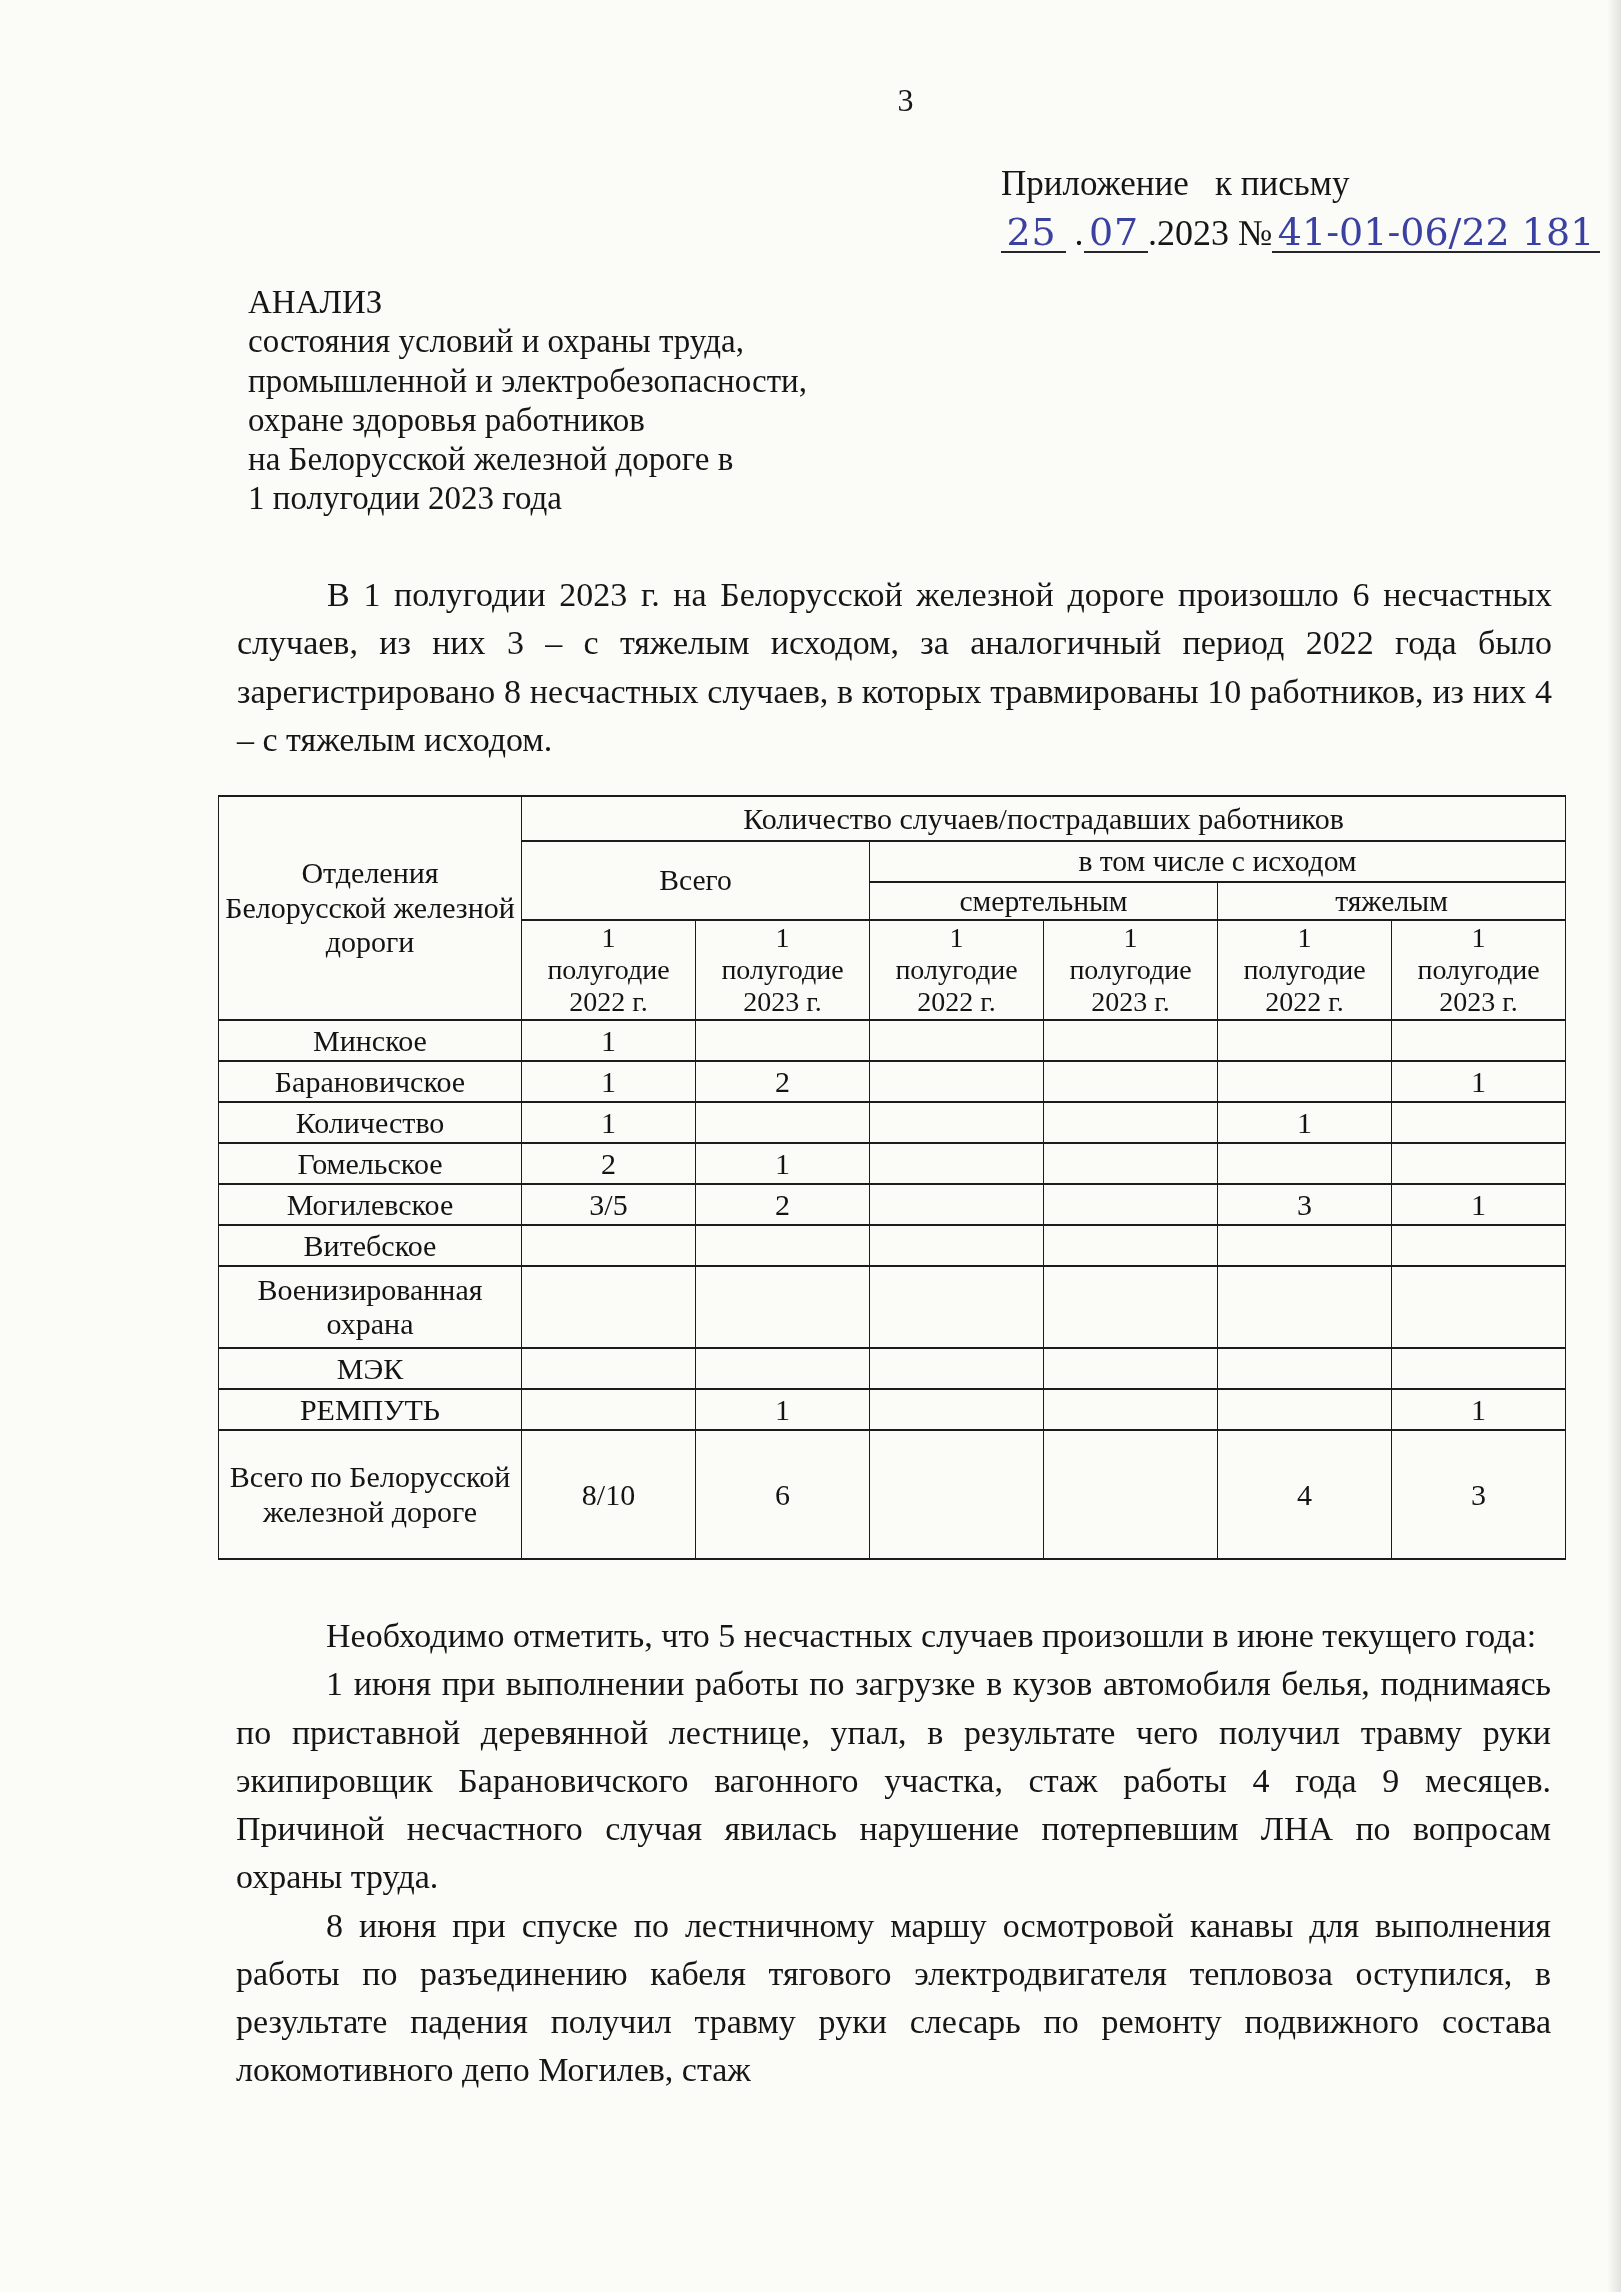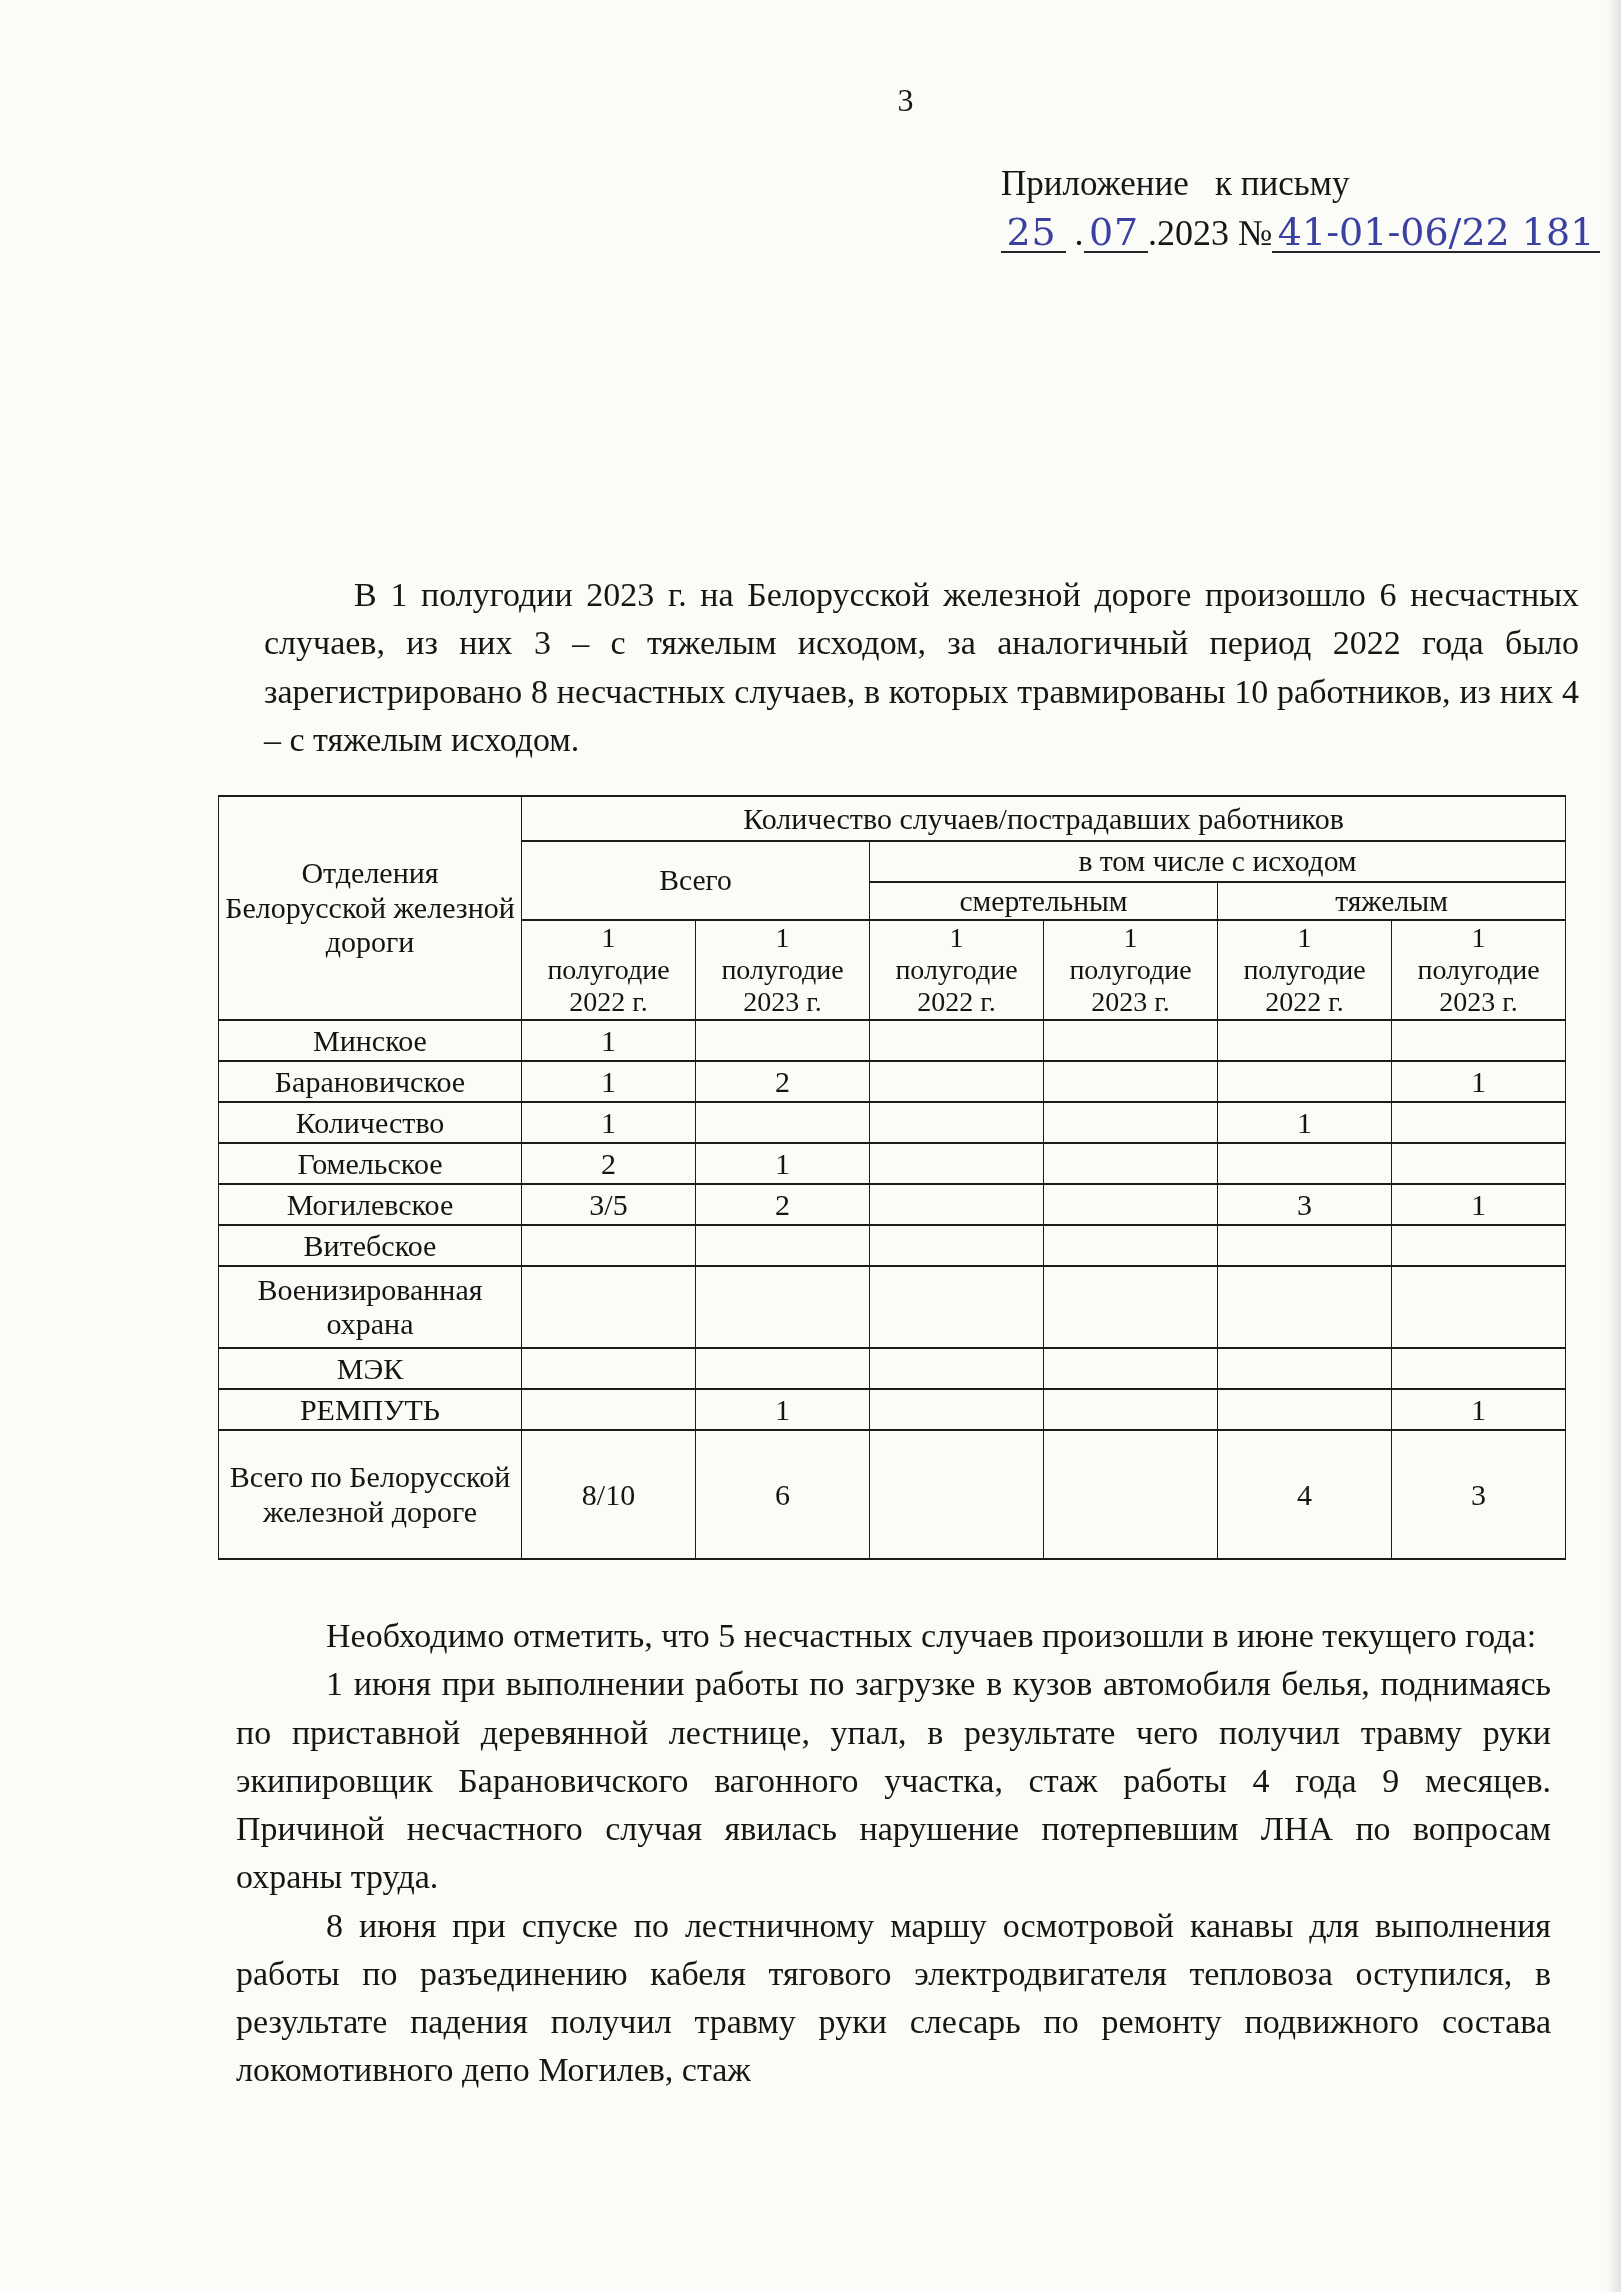--- a/index.html
+++ b/index.html
@@ -42,21 +42,21 @@
   .title {
     position:absolute; top:283px; left:248px;
     font-size:33px; line-height:1.19;
   }
   .body-par {
     font-size:34px; line-height:1.42;
     text-align:justify; text-indent:90px;
     margin:0;
   }
   .p1 {
-    position:absolute; top:571px; left:264px; width:1315px;
+    position:absolute; top:571px; left:237px; width:1315px;
   }
   .bottom-block {
     position:absolute; top:1612px; left:236px; width:1315px;
   }
   .bottom-block p { margin:0; }
   table.accident-table {
     position:absolute; top:795px; left:218px;
     width:1345px;
     border-collapse:collapse; table-layout:fixed;
     font-size:29.6px; text-align:center;
@@ -91,20 +91,28 @@
 <div class="page">
   <div class="scan-edge"></div>
 
   <div class="page-number">3</div>
 
   <div class="appendix">
     <div class="appendix-line1">Приложение   к письму</div>
     <div class="appendix-line2"><span class="hw">25</span><span class="typed"> .</span><span class="hw">07</span><span class="typed">.2023 №</span><span class="hw hw-number">41-01-06/22 181</span></div>
   </div>
 
+  <div class="title">
+    <div>АНАЛИЗ</div>
+    <div>состояния условий и охраны труда,</div>
+    <div>промышленной и электробезопасности,</div>
+    <div>охране здоровья работников</div>
+    <div>на Белорусской железной дороге в</div>
+    <div>1 полугодии 2023 года</div>
+  </div>
 
   <p class="body-par p1">В 1 полугодии 2023 г. на Белорусской железной дороге произошло 6 несчастных случаев, из них 3 – с тяжелым исходом, за аналогичный период 2022 года было зарегистрировано 8 несчастных случаев, в которых травмированы 10 работников, из них 4 – с тяжелым исходом.</p>
 
   <table class="accident-table">
     <colgroup>
       <col style="width:303px">
       <col style="width:174px">
         <col style="width:174px">
       <col style="width:174px">
         <col style="width:174px">

